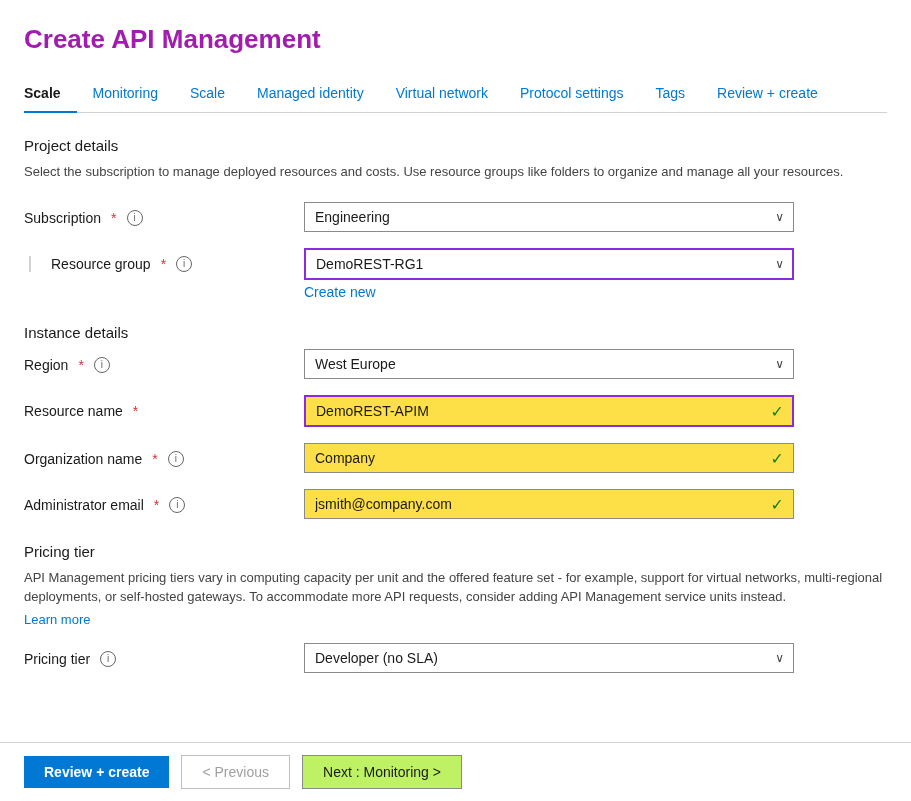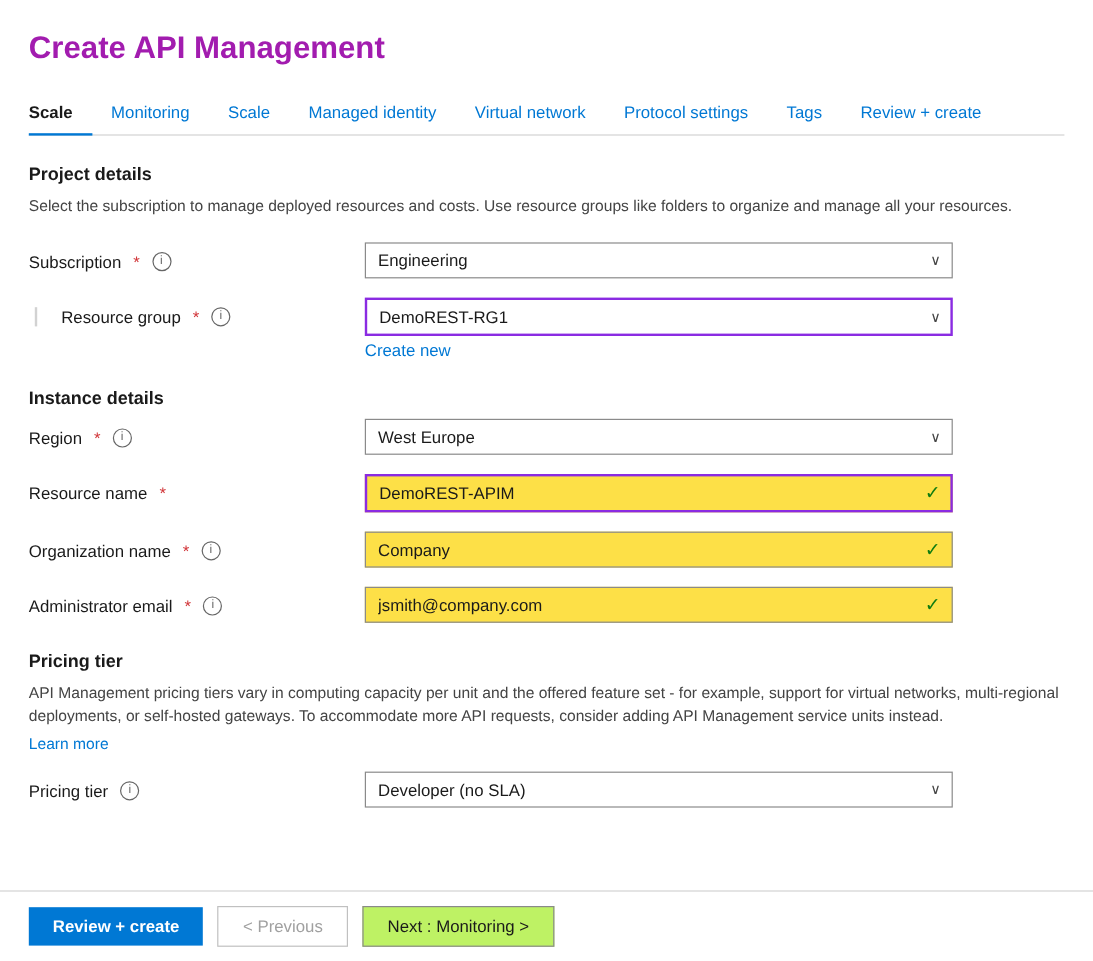--- a/index.html
+++ b/index.html
@@ -47,21 +47,21 @@
       font-weight: 600;
     }
 
     .tab:first-child {
       padding-left: 0;
     }
 
     
     .section-header {
       font-size: 15px;
-      font-weight: 700;
+      font-weight: 400;
       color: #1a1a1a;
       margin-bottom: 8px;
     }
 
     .section-desc {
       font-size: 13px;
       color: #444;
       margin-bottom: 20px;
       line-height: 1.5;
     }

